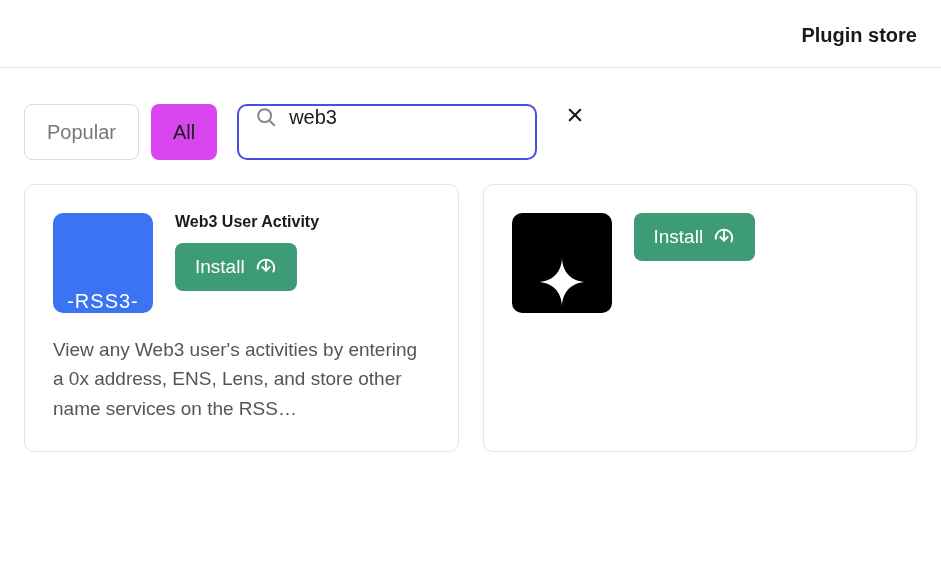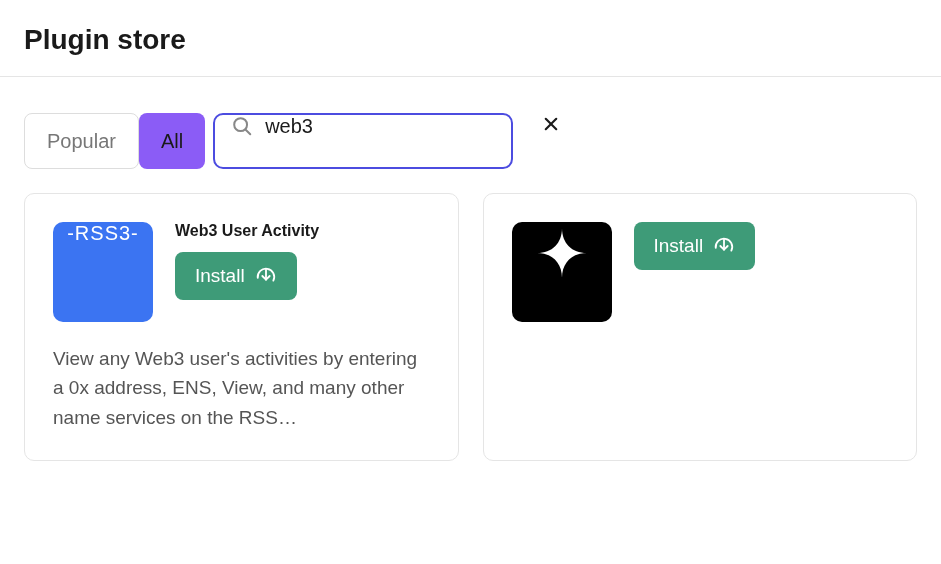--- a/index.html
+++ b/index.html
@@ -7,48 +7,49 @@
       font-family: -apple-system, BlinkMacSystemFont, "Segoe UI", Helvetica, Arial, sans-serif;
       background: #fff;
       color: #1a1a1a;
       width: 941px;
       height: 564px;
     }
     .header {
       padding: 24px 24px 20px 24px;
     }
     .page-title {
-      font-size: 28px;
+      font-size: 20px;
       font-weight: 700;
       color: #1a1a1a;
+      text-align: right;
     }
     .divider {
       border: none;
       border-top: 1px solid #e5e5e5;
     }
     .controls {
       display: flex;
       align-items: center;
-      gap: 0;
+      gap: 12px;
       padding: 36px 24px 24px 24px;
     }
     .filter-btn {
       height: 56px;
       padding: 0 22px;
       font-size: 20px;
       background: #fff;
       border: 1px solid #ddd;
       border-radius: 8px;
       color: #777;
       cursor: pointer;
       display: flex;
       align-items: center;
     }
     .filter-btn.active {
-      background: #8b5cf6;
+      background: #d946ef;
       border: none;
       color: #1a1a1a;
       font-weight: 500;
       text-align: right;
     }
     .search-wrap {
       height: 56px;
       border: 2px solid #4c4ce0;
       border-radius: 10px;
       display: flex;
@@ -85,21 +86,21 @@
     .card-head {
       display: flex;
       gap: 22px;
       margin-bottom: 22px;
     }
     .plugin-logo {
       width: 100px;
       height: 100px;
       border-radius: 10px;
       display: flex;
-      align-items: flex-start;
+      align-items: flex-end;
       justify-content: center;
       flex-shrink: 0;
     }
     .logo-rss3 {
       background: #3b74f2;
       color: #fff;
       font-size: 20px;
       font-weight: 500;
       letter-spacing: 1px;
     }
@@ -185,21 +186,21 @@
           <span>
             <svg width="22" height="22" viewBox="0 0 24 24" fill="none" stroke="#fff" stroke-width="2" stroke-linecap="round" stroke-linejoin="round">
               <path d="M3 14 A9 9 0 1 1 20 17"></path>
               <polyline points="8 12 12 16 16 12"></polyline>
               <line x1="12" y1="5" x2="12" y2="16"></line>
             </svg>
           </span>
         </button>
       </div>
     </div>
-    <div class="plugin-desc">View any Web3 user's activities by entering a 0x address, ENS, View, and many other name services on the RSS…</div>
+    <div class="plugin-desc">View any Web3 user's activities by entering a 0x address, ENS, Lens, and store other name services on the RSS…</div>
   </div>
 
   <div class="card">
     <div class="card-head">
       <div class="plugin-logo logo-telescope">
         <svg width="62" height="62" viewBox="0 0 100 100">
           <path d="M50 10 C50 34, 66 50, 90 50 C66 50, 50 66, 50 90 C50 66, 34 50, 10 50 C34 50, 50 34, 50 10 Z" fill="#fff"></path>
         </svg>
       </div>
       <div class="card-head-right">

